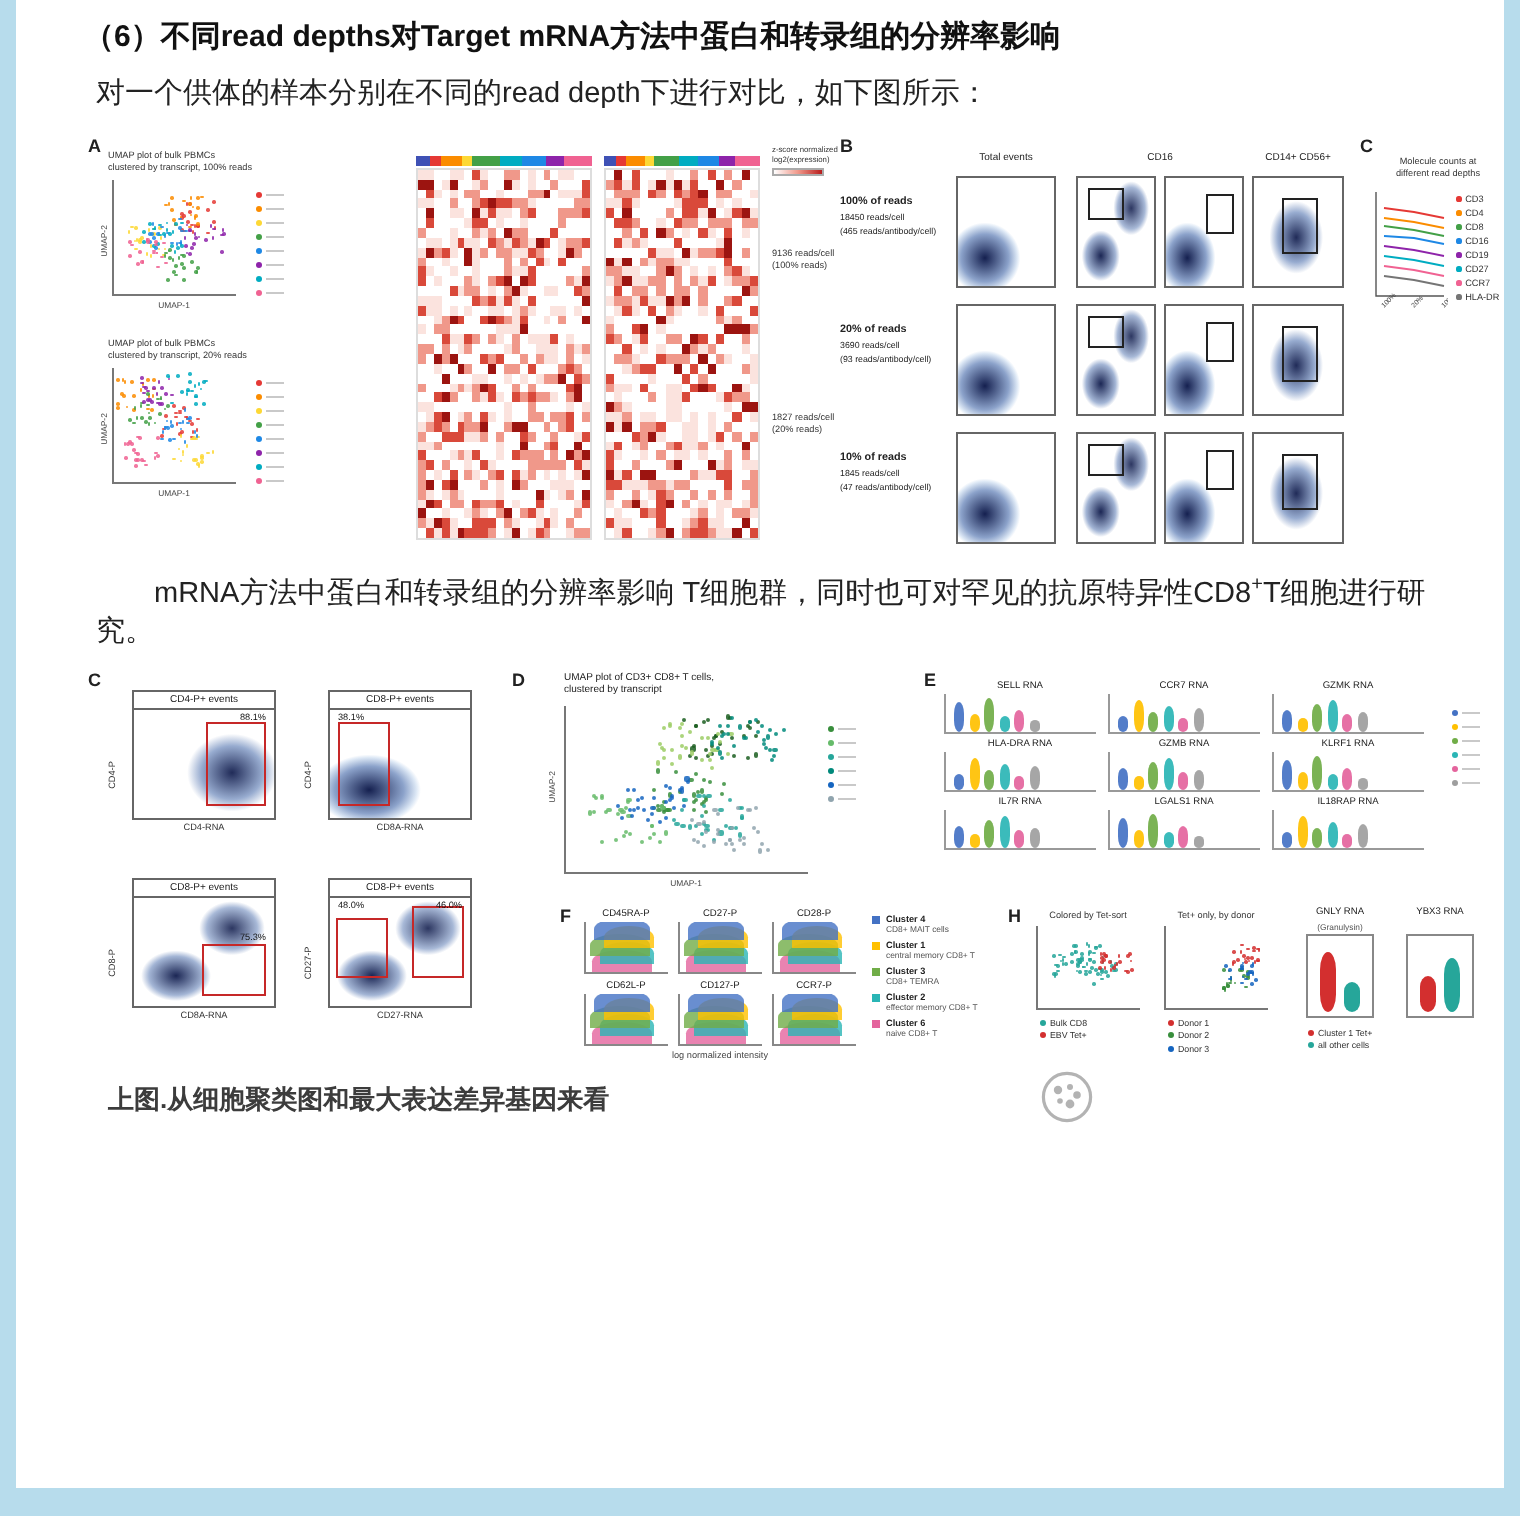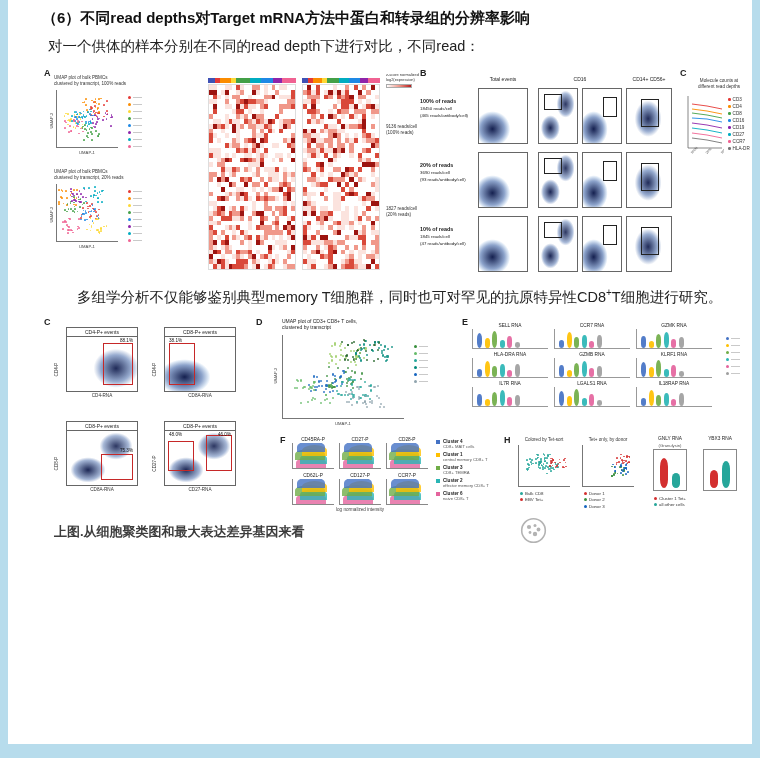--- a/index.html
+++ b/index.html
@@ -124,21 +124,21 @@
   .cap2{position:absolute;left:12px;top:8px;font-size:13px;font-weight:bold;color:#3c3c3c;}
   .wm{position:absolute;left:478px;top:2px;display:flex;align-items:center;gap:7px;color:#9a9a9a;}
   .wm .wtext{font-size:13.5px;letter-spacing:1.5px;}
 </style>
 </head>
 <body>
 
 <div class="content">
 
   <div class="h2">（6）不同read depths对Target mRNA方法中蛋白和转录组的分辨率影响</div>
-  <div class="para">对一个供体的样本分别在不同的read depth下进行对比，不同read：</div>
+  <div class="para">对一个供体的样本分别在不同的read depth下进行对比，如下图所示：</div>
 
   <div class="fig" id="fig1">
 
     <div class="panel" style="left:0;top:0;width:146px;height:212px">
       <span class="pl" style="left:2px;top:2px">A</span>
       <div class="t45" style="position:absolute;left:12px;top:9px;width:128px">
         <div>UMAP plot of bulk PBMCs</div>
         <div>clustered by transcript, 100% reads</div>
       </div>
       <div class="sc" style="left:14px;top:24px;width:62px;height:58px">
@@ -2218,21 +2218,21 @@
             <span class="lgt">HLA-DR</span>
           </div>
       </div>
     </div>
   </div>
 
 
 
 
   <div class="para" style="text-indent:2em">
-    <span>多组学分析不仅能够鉴别典型memory T细胞群，同时也可对罕见的抗原特异性CD8</span><sup>+</sup><span>T细胞进行研究。</span>
+    <span>mRNA方法中蛋白和转录组的分辨率影响 T细胞群，同时也可对罕见的抗原特异性CD8</span><sup>+</sup><span>T细胞进行研究。</span>
   </div>
 
   <div class="fig" id="fig2">
 
     <div class="panel" style="left:0;top:0;width:208px;height:196px">
       <span class="pl" style="left:2px;top:0">C</span>
 
       <div class="fcell" style="left:8px;top:10px">
         <div class="fhead">CD4-P+ events</div>
         <div class="farea">

